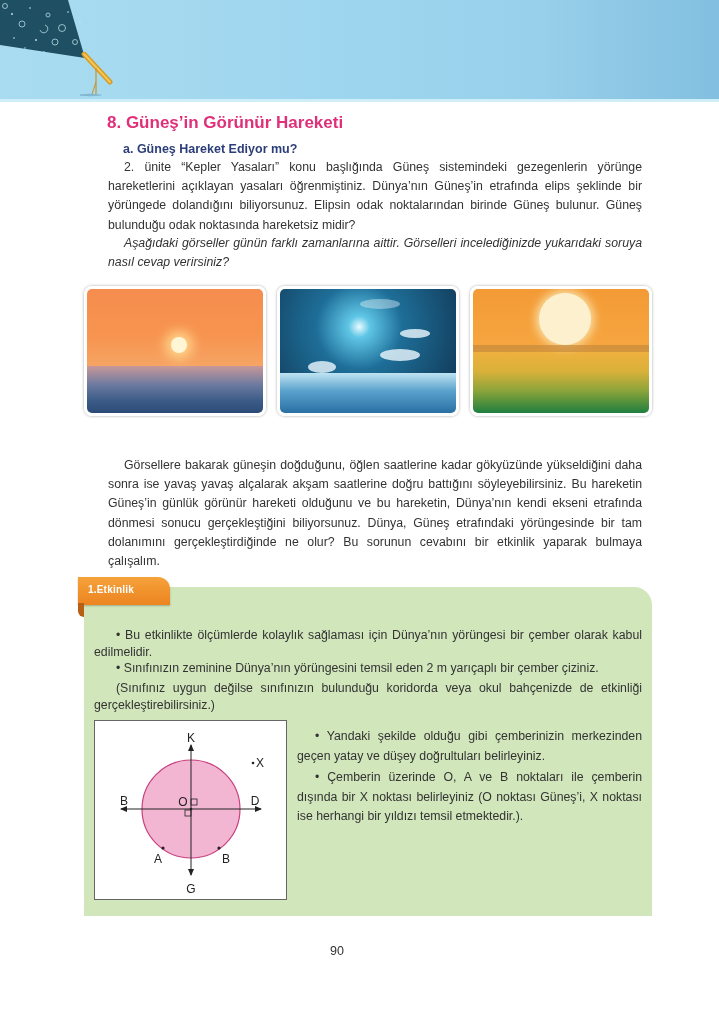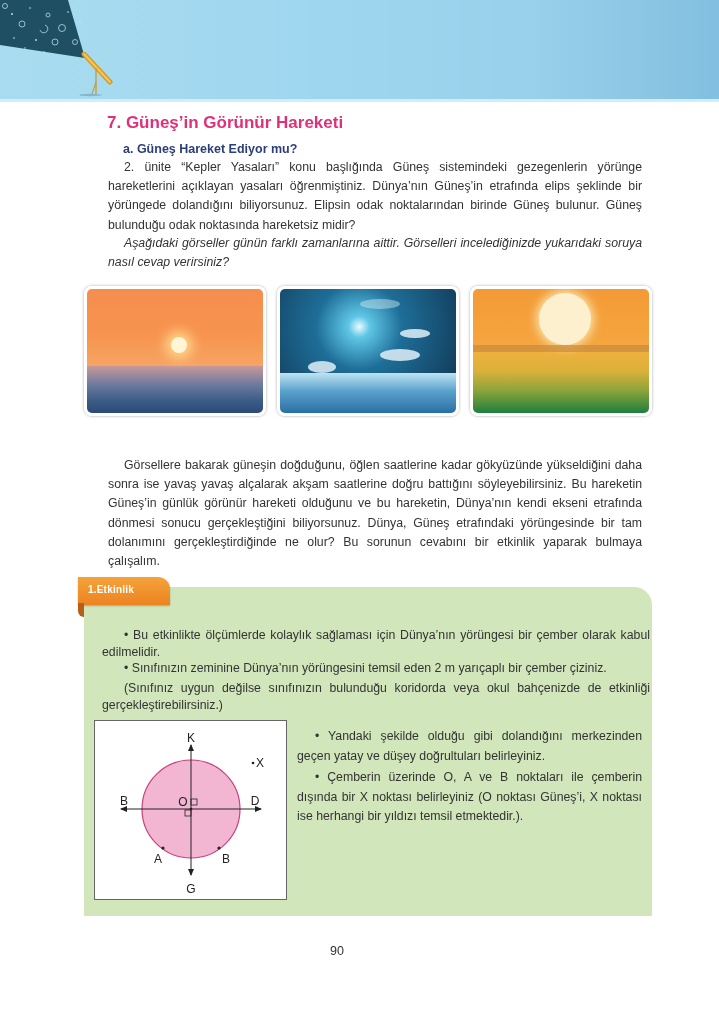--- a/index.html
+++ b/index.html
@@ -79,21 +79,21 @@
       position: absolute; left: 78px; top: 603px; width: 6px; height: 14px;
       background: #b85f16; border-bottom-left-radius: 6px;
     }
     .activity-tab-label {
       position: absolute; left: 88px; top: 584px;
       font-size: 10px; font-weight: bold; color: #ffffff; letter-spacing: 0.2px;
     }
     .act-text {
       position: absolute; left: 94px; width: 548px;
       font-size: 12.3px; line-height: 17px; color: #333;
-      text-align: justify; text-indent: 22px; margin-left: 8px;
+      text-align: justify; text-indent: 22px;
     }
     .a1 { top: 627px; }
     .a2 { top: 660px; }
     .a3 { top: 680px; }
 
     .diagram-box {
       position: absolute; left: 94px; top: 720px; width: 193px; height: 180px;
       background: #ffffff; border: 1.5px solid #666;
     }
     .right-text {
@@ -138,21 +138,21 @@
   <svg class="telescope" viewBox="0 0 40 45">
     <line x1="4" y1="2" x2="30" y2="30" stroke="#d99a24" stroke-width="5" stroke-linecap="round"></line>
     <line x1="4" y1="2" x2="30" y2="30" stroke="#f2c85a" stroke-width="2" stroke-linecap="round"></line>
     <line x1="16" y1="16" x2="16" y2="42" stroke="#c9932a" stroke-width="1.2"></line>
     <line x1="16" y1="30" x2="12" y2="42" stroke="#c9932a" stroke-width="1"></line>
     <ellipse cx="10" cy="43" rx="12" ry="1.2" fill="#6a9fbd" opacity="0.6"></ellipse>
   </svg>
 </div>
 <div class="banner-strip"></div>
 
-<div class="section-title">7. Güneş’in Görünür Hareketi</div>
+<div class="section-title">8. Güneş’in Görünür Hareketi</div>
 <div class="sub-title">a. Güneş Hareket Ediyor mu?</div>
 
 <p class="para p1">2. ünite “Kepler Yasaları” konu başlığında Güneş sistemindeki gezegenlerin yörünge hareketlerini açıklayan yasaları öğrenmiştiniz. Dünya’nın Güneş’in etrafında elips şeklinde bir yörüngede dolandığını biliyorsunuz. Elipsin odak noktalarından birinde Güneş bulunur. Güneş bulunduğu odak noktasında hareketsiz midir?</p>
 <p class="para p2">Aşağıdaki görseller günün farklı zamanlarına aittir. Görselleri incelediğinizde yukarıdaki soruya nasıl cevap verirsiniz?</p>
 
 <div class="photo-row">
   <div class="photo photo-1">
     <div class="sky"></div>
       <div class="sea"></div>
       <div class="sun"></div>
@@ -206,16 +206,16 @@
     <text x="96" y="172" font-size="12" text-anchor="middle" fill="#222" font-family="Liberation Sans, sans-serif">G</text>
     <text x="29" y="84" font-size="12" text-anchor="middle" fill="#222" font-family="Liberation Sans, sans-serif">B</text>
     <text x="160" y="84" font-size="12" text-anchor="middle" fill="#222" font-family="Liberation Sans, sans-serif">D</text>
     <text x="88" y="85" font-size="12" text-anchor="middle" fill="#222" font-family="Liberation Sans, sans-serif">O</text>
     <text x="63" y="142" font-size="12" text-anchor="middle" fill="#222" font-family="Liberation Sans, sans-serif">A</text>
     <text x="131" y="142" font-size="12" text-anchor="middle" fill="#222" font-family="Liberation Sans, sans-serif">B</text>
     <text x="161" y="46" font-size="12" fill="#222" font-family="Liberation Sans, sans-serif">X</text>
   </svg>
 </div>
 
-<p class="right-text r1">• Yandaki şekilde olduğu gibi dolandığını merkezinden geçen yatay ve düşey doğrultuları belirleyiniz.</p>
+<p class="right-text r1">• Yandaki şekilde olduğu gibi çemberinizin merkezinden geçen yatay ve düşey doğrultuları belirleyiniz.</p>
 <p class="right-text r2">• Çemberin üzerinde O, A ve B noktaları ile çemberin dışında bir X noktası belirleyiniz (O noktası Güneş’i, X noktası ise herhangi bir yıldızı temsil etmektedir.).</p>
 
 <div class="page-number">90</div>
 
 </body></html>

